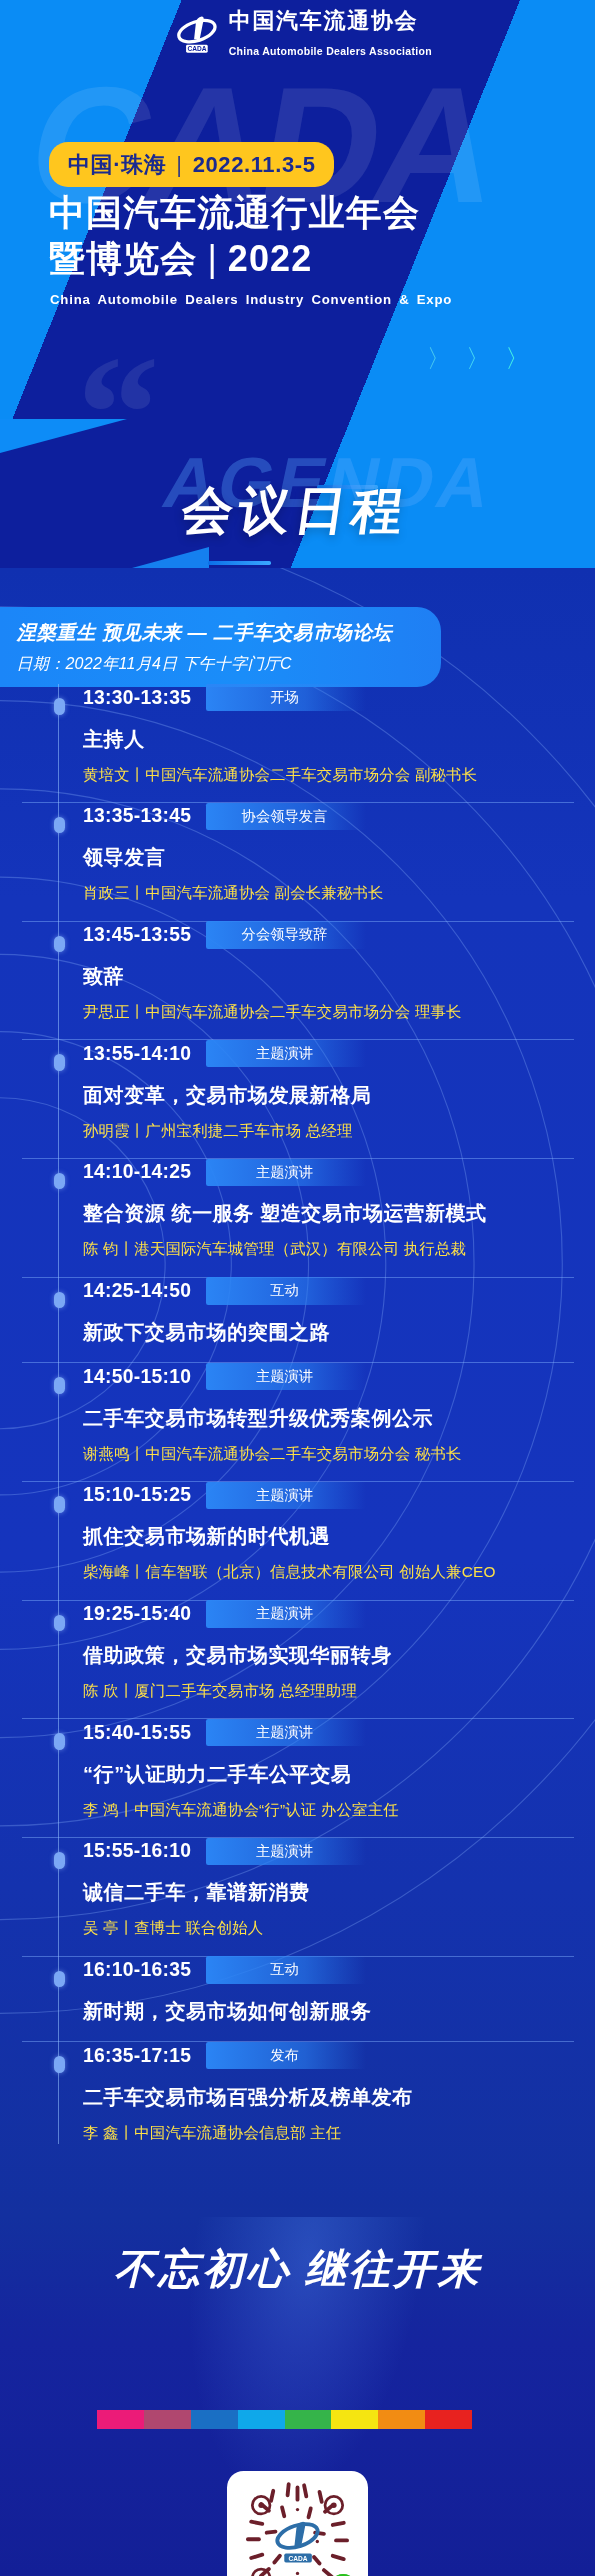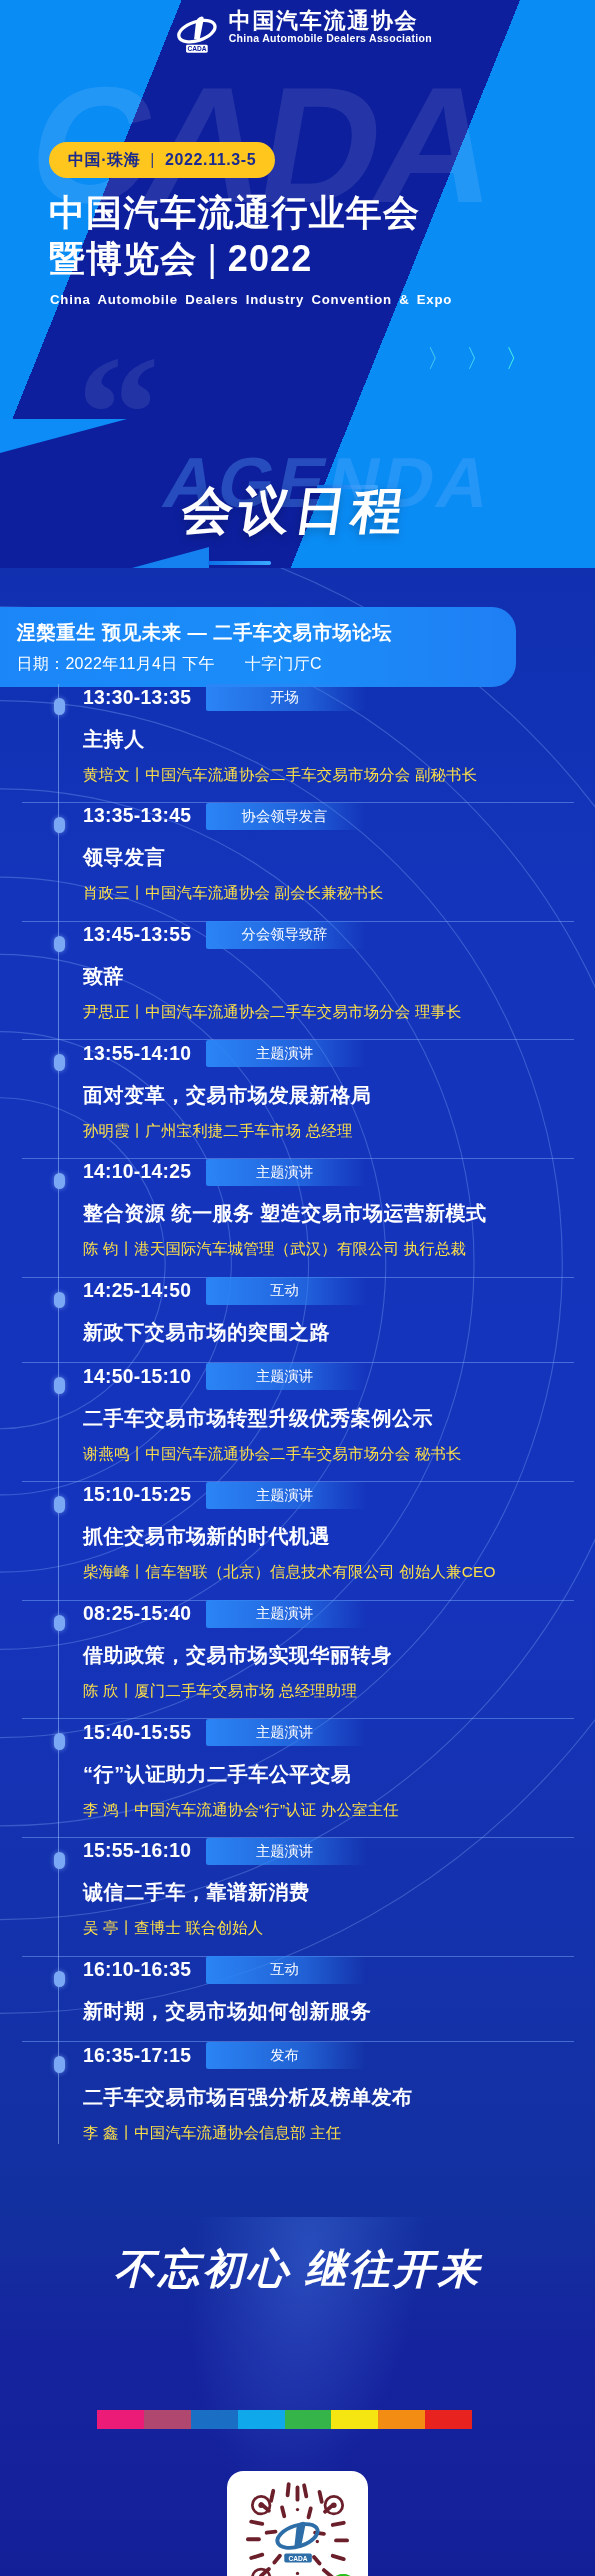--- a/index.html
+++ b/index.html
@@ -30,27 +30,27 @@
     color:rgba(255,255,255,0.09); font-weight:bold; pointer-events:none;
   }
 
   
   .brandbar { position:absolute; left:0; top:0; width:596px; height:66px; z-index:6;
               display:flex; align-items:center; justify-content:center; }
   .brand-inner { display:flex; align-items:flex-start; gap:8.8px; transform:translateX(4.4px); }
   .brand-mark { width:47px; height:47px; position:relative; }
   .brand-txt { display:flex; flex-direction:column; line-height:1; }
   .brand-cn { font-size:22px; letter-spacing:1.7px; font-weight:bold; }
-  .brand-en { font-size:10.5px; letter-spacing:0.3px; margin-top:1px; font-weight:bold; }
+  .brand-en { font-size:10.5px; letter-spacing:0.3px; margin-top:14px; font-weight:bold; }
 
   
   .datepill {
     position:absolute; left:49px; top:142px; z-index:6;
     background:#ffc61e; color:#1a2a8f; border-radius:19px;
-    padding:7.7px 19px; font-size:16px; font-weight:bold; letter-spacing:0.6px;
+    padding:7.7px 19px; font-size:22px; font-weight:bold; letter-spacing:0.6px;
     display:flex; align-items:center; gap:10px; white-space:nowrap;
   }
   .datepill .sep { font-weight:400; opacity:.85; }
 
   .title-cn { position:absolute; left:49px; top:190px; z-index:6;
               font-size:36px; font-weight:bold; letter-spacing:1.1px; line-height:1.28; }
   .title-cn .row2 { display:flex; align-items:center; gap:10px; }
   .title-cn .bar { font-weight:300; }
   .title-en { position:absolute; left:50px; top:292px; z-index:6;
               font-size:13.2px; font-weight:bold; letter-spacing:0.8px; word-spacing:2.8px; }
@@ -76,27 +76,28 @@
   .tri-bl { position:absolute; left:110px; top:547px; width:0; height:0; z-index:5;
             border-bottom:27.6px solid #1580ef; border-left:99px solid transparent; }
 
   
   .body-sec { position:absolute; left:0; top:568px; width:596px; height:1649px;
               background:linear-gradient(180deg,#1030b0 0%,#1434bb 20%,#1534bd 60%,#13309f 100%);
               overflow:hidden; }
   .arcs { position:absolute; left:-232px; top:-77px; width:1048px; height:1710px; opacity:.30; }
 
   .forum-bar {
-    position:absolute; left:0; top:607px; width:516px; z-index:4;
+    position:absolute; left:0; top:607px; width:441px; z-index:4;
     background:linear-gradient(90deg,#1b86f8 0%,#1a8df9 55%,#1f7ff4 100%);
     border-top-right-radius:24px; border-bottom-right-radius:24px;
     padding:12px 0 12px 16.5px;
+    font-style:italic;
   }
   .forum-title { font-size:19.3px; font-weight:bold; letter-spacing:0.6px; white-space:nowrap; }
-  .forum-meta { font-size:16px; margin-top:7.7px; letter-spacing:0.3px; display:flex; gap:30px; white-space:nowrap; }
+  .forum-meta { font-size:16px; margin-top:7.7px; letter-spacing:0.3px; display:flex; white-space:nowrap; }
 
   
   .timeline { position:absolute; left:0; top:684px; width:596px; z-index:4; }
   .tl-line { position:absolute; left:58px; top:0; bottom:0; width:1.1px;
              background:rgba(150,195,255,0.55); }
   .item { position:relative; padding:0 0 0 83px; }
   .item .dot { position:absolute; left:54px; top:14.3px; width:10.5px; height:16.5px;
                border-radius:5.5px; background:#7ba8f5; box-shadow:0 0 5.5px rgba(140,180,255,.6); }
   .item .rowtop { display:flex; align-items:center; gap:14.3px; }
   .item .time { font-size:19.3px; font-weight:bold; letter-spacing:0.3px; white-space:nowrap; }
@@ -287,21 +288,21 @@
           <span class="time">15:10-15:25</span>
           <span class="tag">主题演讲</span>
         </div>
         <div class="topic">抓住交易市场新的时代机遇</div>
         <div class="speaker">柴海峰丨信车智联（北京）信息技术有限公司 创始人兼CEO</div>
       </div>
       <div class="divider"></div>
       <div class="item">
         <span class="dot"></span>
         <div class="rowtop">
-          <span class="time">08:25-15:40</span>
+          <span class="time">19:25-15:40</span>
           <span class="tag">主题演讲</span>
         </div>
         <div class="topic">借助政策，交易市场实现华丽转身</div>
         <div class="speaker">陈 欣丨厦门二手车交易市场 总经理助理</div>
       </div>
       <div class="divider"></div>
       <div class="item">
         <span class="dot"></span>
         <div class="rowtop">
           <span class="time">15:40-15:55</span>

